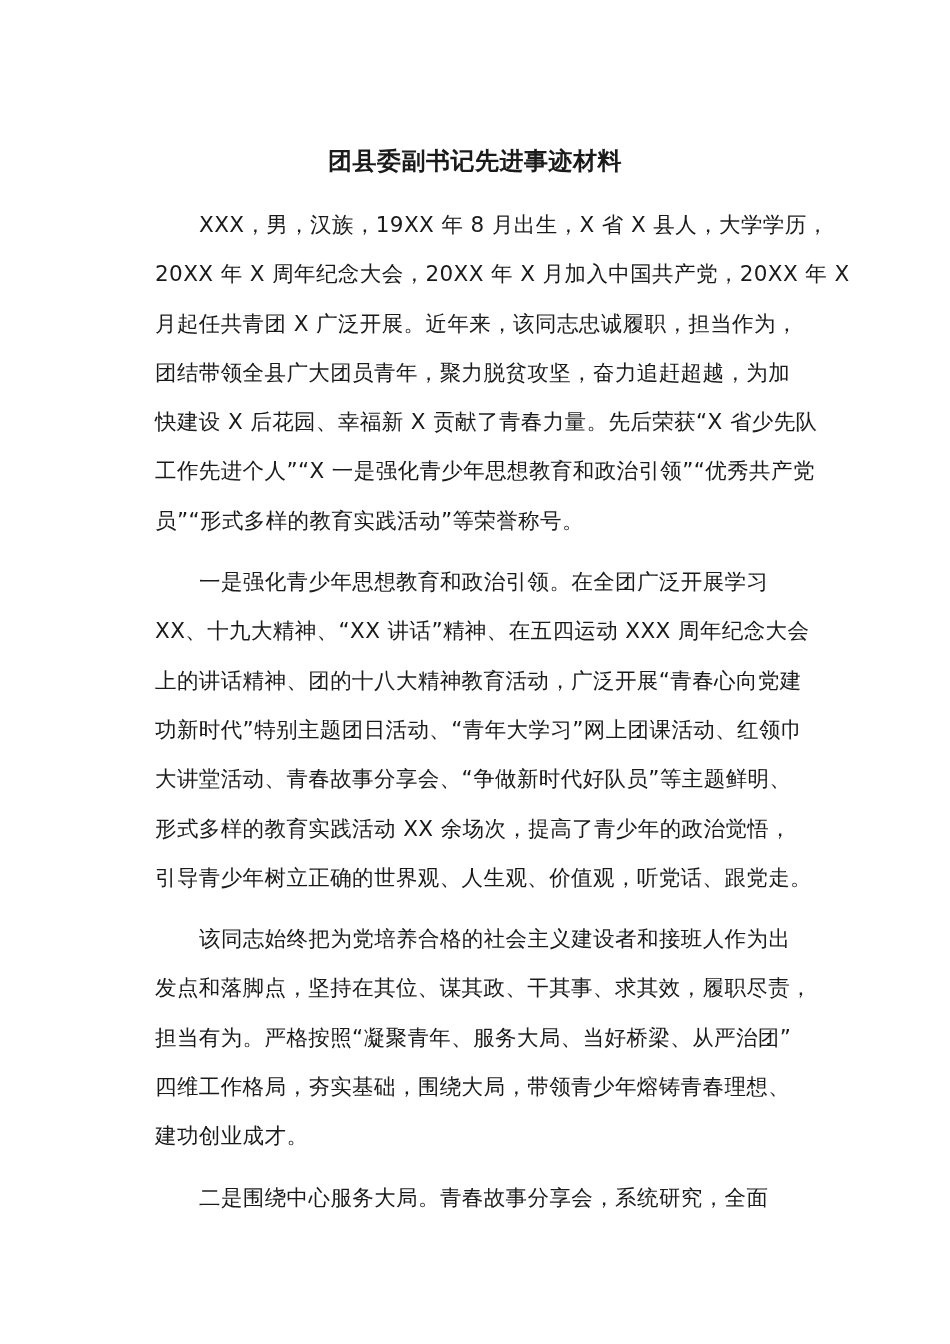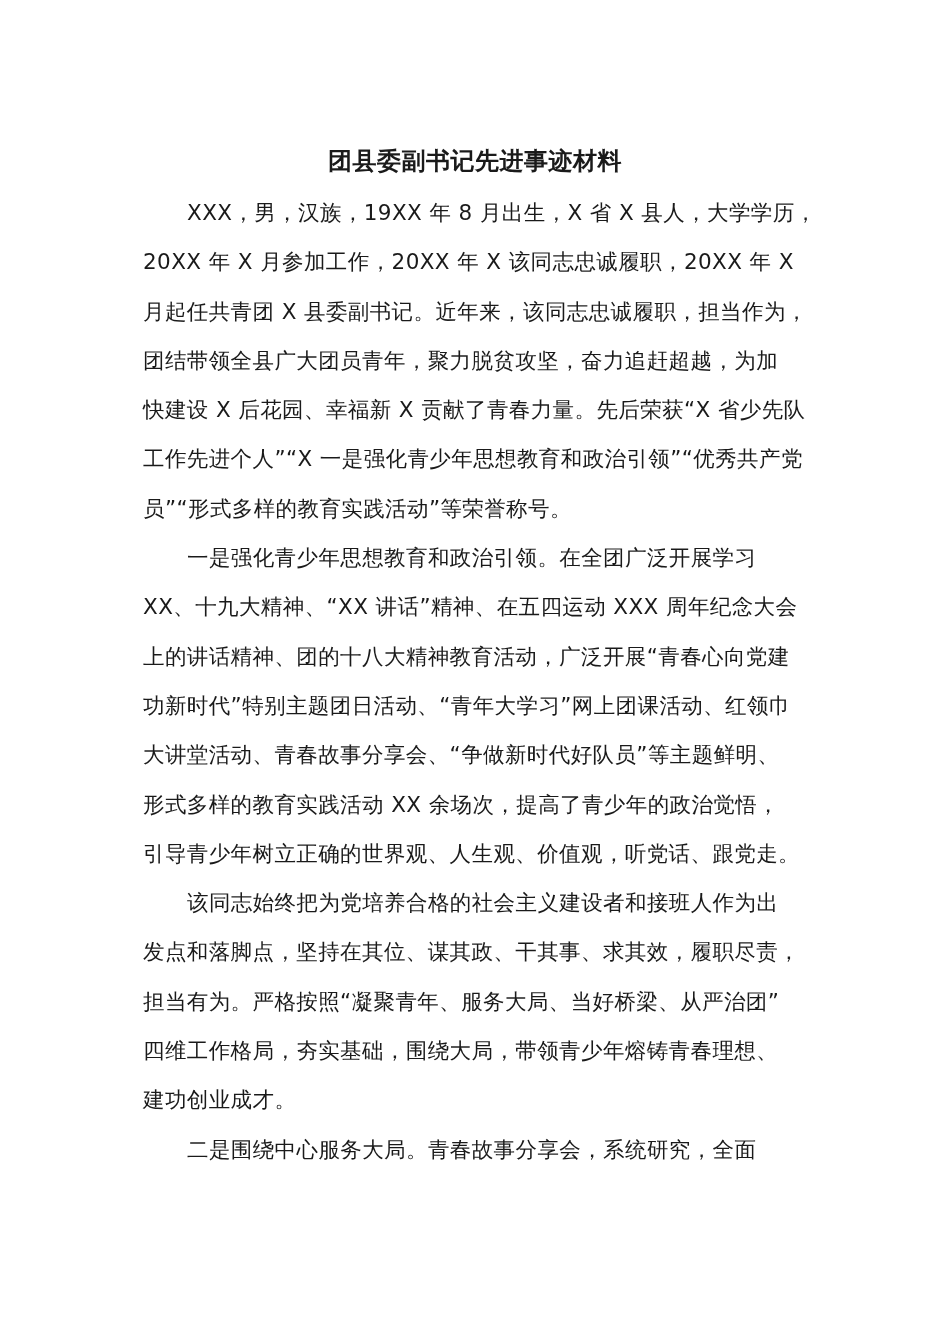--- a/index.html
+++ b/index.html
@@ -36,21 +36,21 @@
     color: #1a1a1a;
     margin: 0;
   }
   .doc-body {
     position: absolute;
     top: 188px;
     left: 143px;
     width: 690px;
   }
   .para {
-    margin: 0;
+    margin: 12px;
     font-size: 21.5px;
     line-height: 49.3px;
     text-indent: 44px;
     text-align: justify;
     letter-spacing: 0.4px;
     color: #1a1a1a;
   }
   .line {
     display: block;
     white-space: nowrap;
@@ -65,22 +65,22 @@
 </head>
 <body>
 
 <div class="page">
   <h1 class="doc-title">团县委副书记先进事迹材料</h1>
 
   <div class="doc-body">
 
     <p class="para">
       <span class="line first">XXX，男，汉族，19XX 年 8 月出生，X 省 X 县人，大学学历，</span>
-      <span class="line">20XX 年 X 月参加工作，20XX 年 X 该同志忠诚履职，20XX 年 X</span>
-      <span class="line">月起任共青团 X 县委副书记。近年来，该同志忠诚履职，担当作为，</span>
+      <span class="line">20XX 年 X 周年纪念大会，20XX 年 X 月加入中国共产党，20XX 年 X</span>
+      <span class="line">月起任共青团 X 广泛开展。近年来，该同志忠诚履职，担当作为，</span>
       <span class="line">团结带领全县广大团员青年，聚力脱贫攻坚，奋力追赶超越，为加</span>
       <span class="line">快建设 X 后花园、幸福新 X 贡献了青春力量。先后荣获“X 省少先队</span>
       <span class="line">工作先进个人”“X 一是强化青少年思想教育和政治引领”“优秀共产党</span>
       <span class="line">员”“形式多样的教育实践活动”等荣誉称号。</span>
     </p>
 
     <p class="para">
       <span class="line first">一是强化青少年思想教育和政治引领。在全团广泛开展学习</span>
       <span class="line">XX、十九大精神、“XX 讲话”精神、在五四运动 XXX 周年纪念大会</span>
       <span class="line">上的讲话精神、团的十八大精神教育活动，广泛开展“青春心向党建</span>

